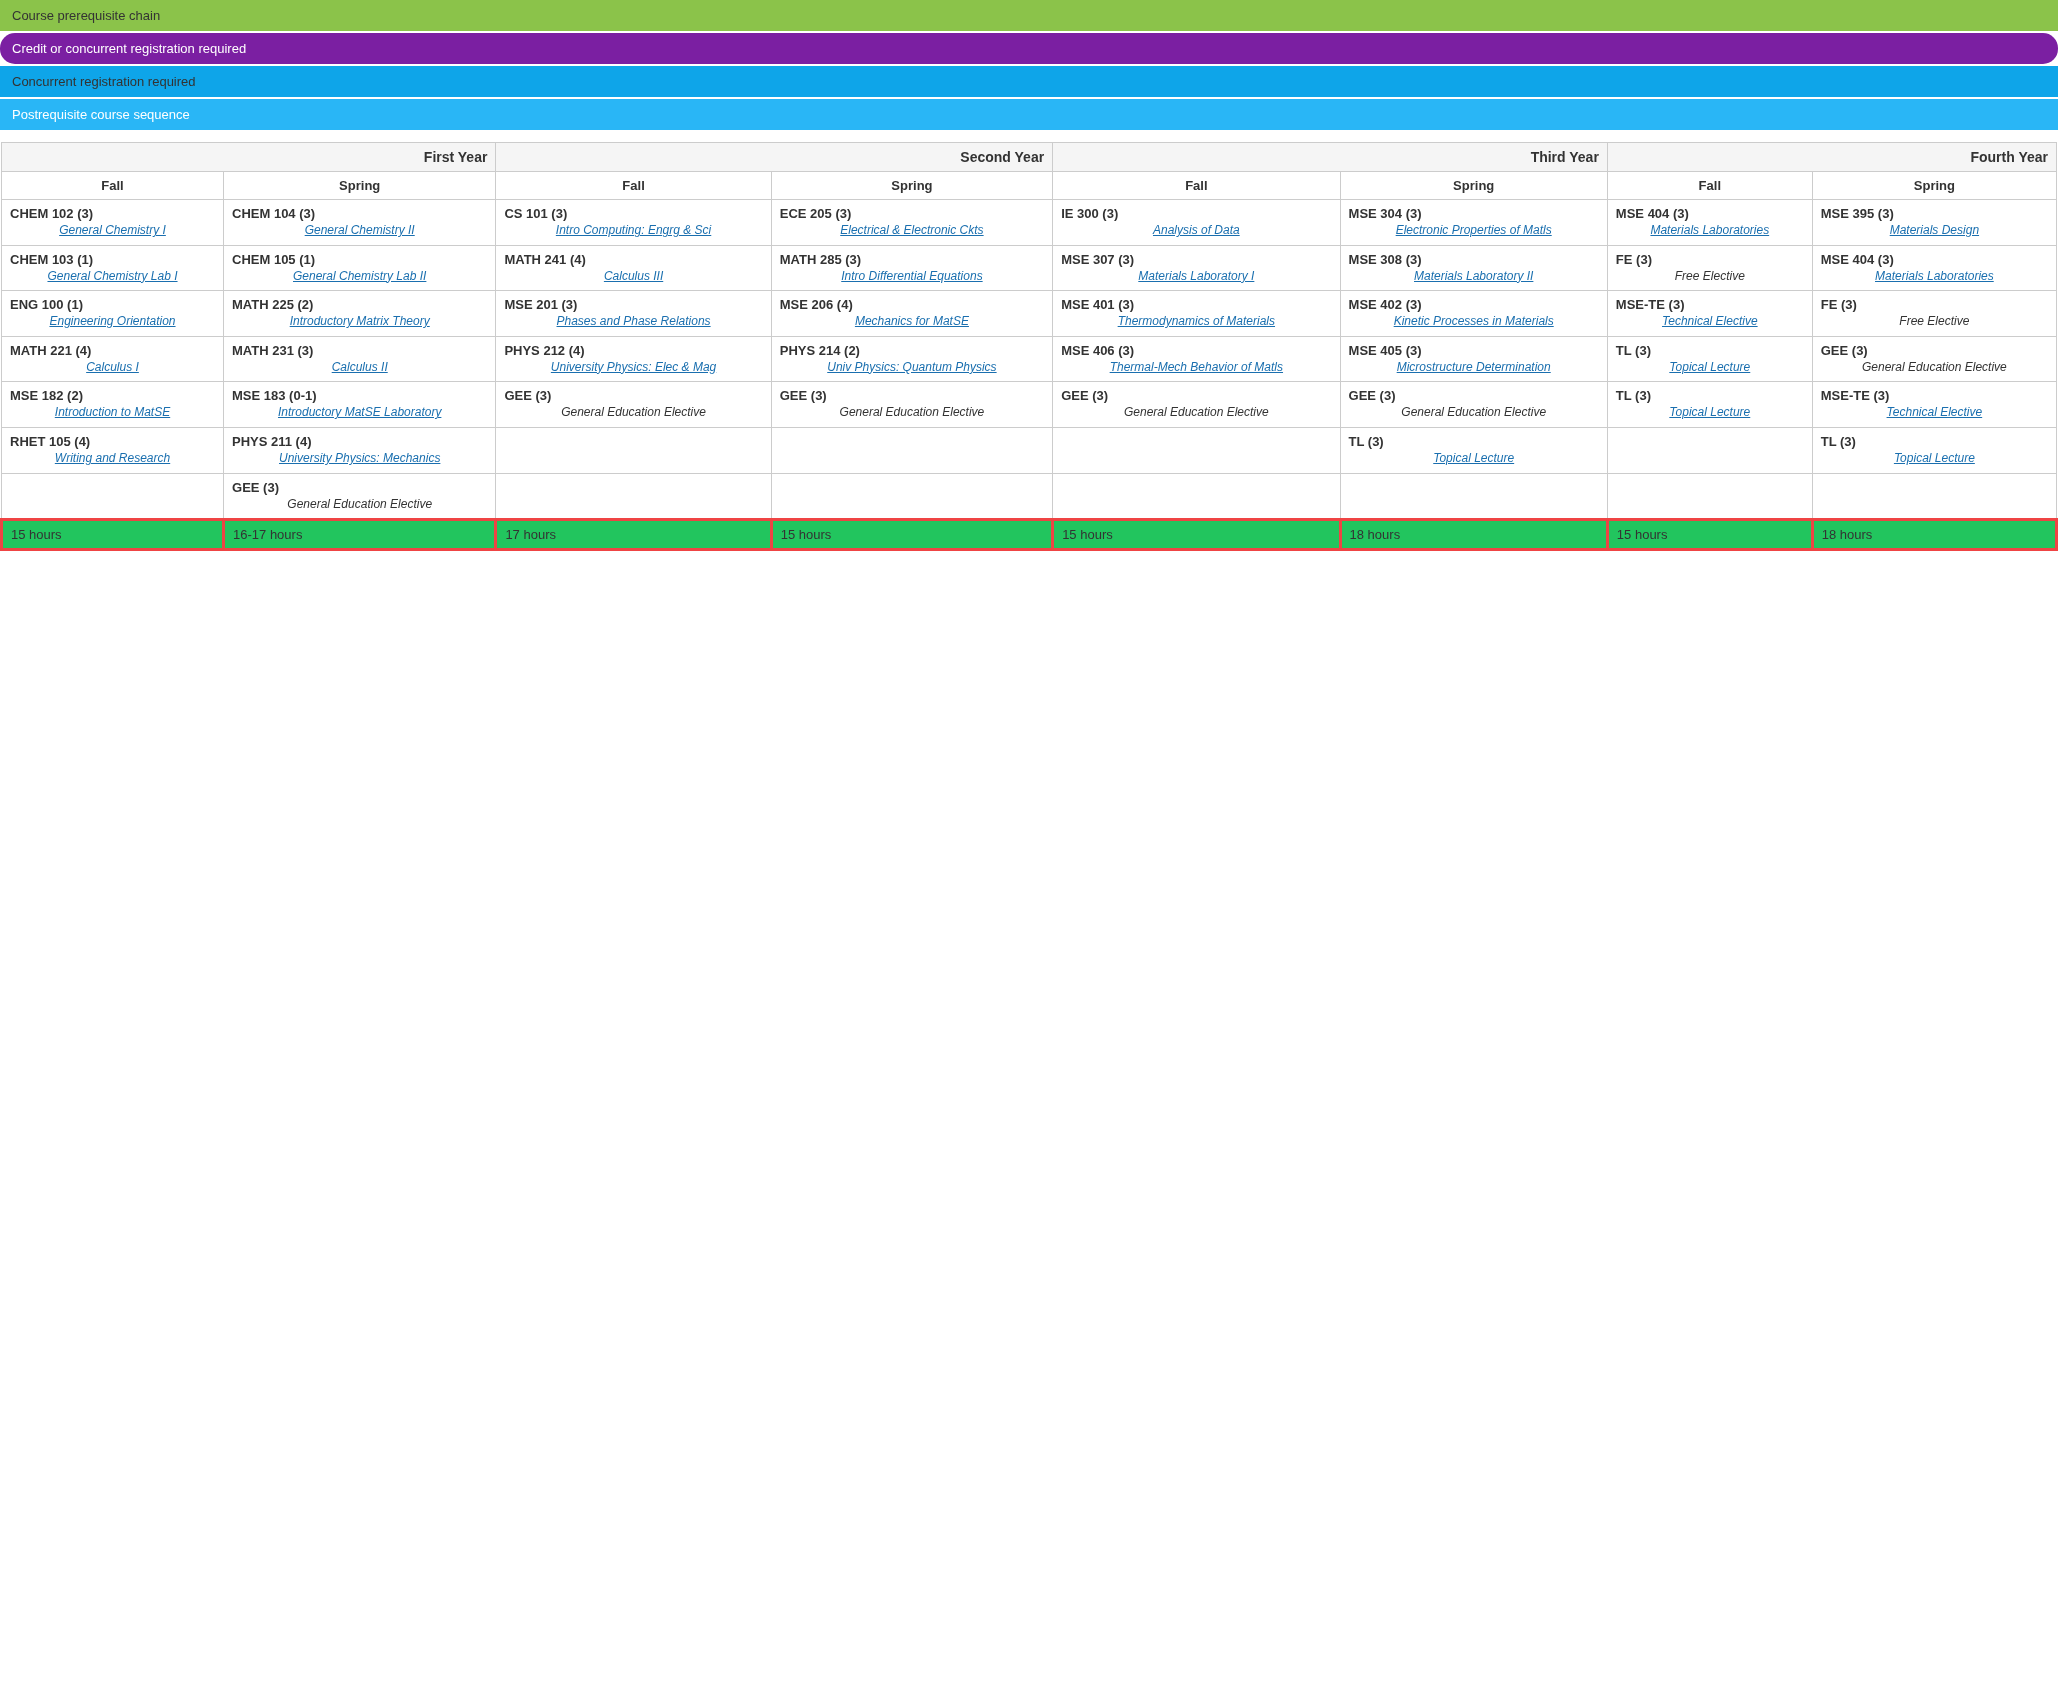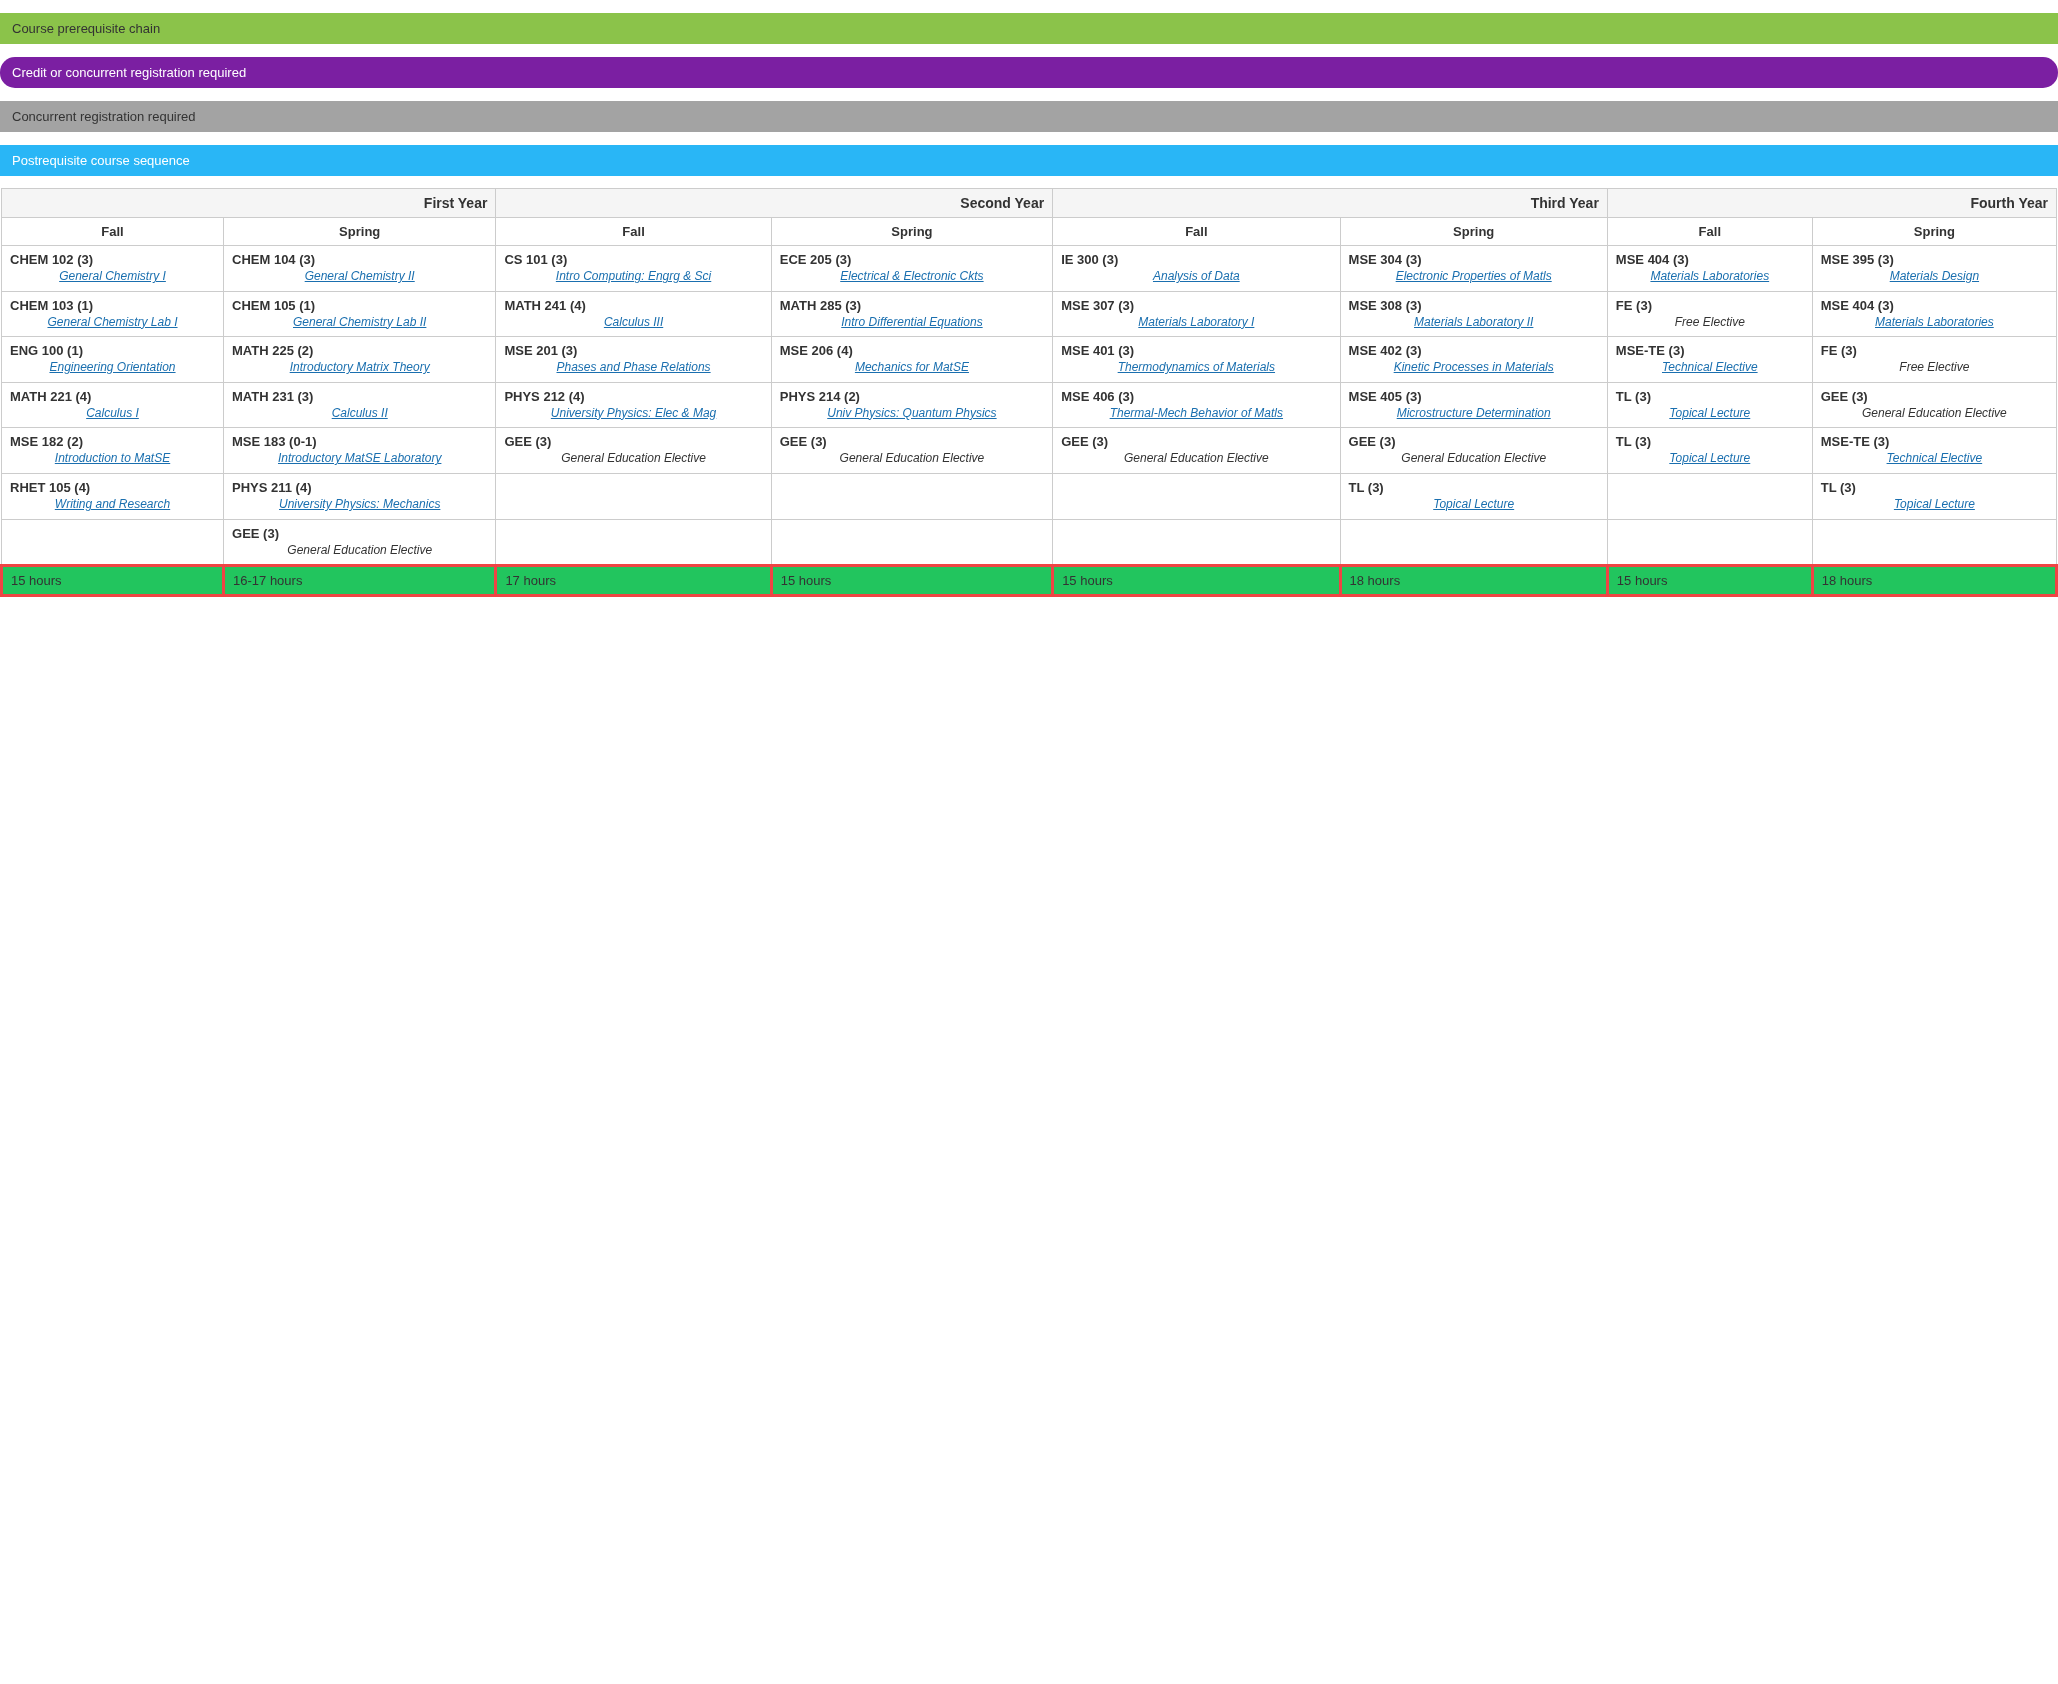--- a/index.html
+++ b/index.html
@@ -5,26 +5,25 @@
     * { box-sizing: border-box; margin: 0; padding: 0; }
     body { font-family: Arial, sans-serif; font-size: 13px; background: #fff; color: #333; }
 
     .legend { width: 100%; }
     .legend-item {
       padding: 8px 12px;
       font-size: 13px;
       color: #fff;
       font-weight: 500;
       margin-bottom: 2px;
-      margin-top: 13px;
     }
     .legend-item.light-green { background-color: #8bc34a; color: #333; }
     .legend-item.dark-green { background-color: #4caf50; }
     .legend-item.purple { background-color: #7b1fa2; border-radius: 15px; }
-    .legend-item.light-blue { background-color: #a3a3a3; color: #333; }
+    .legend-item.light-blue { background-color: #0ea5e9; color: #333; }
     .legend-item.blue { background-color: #29b6f6; }
 
     .curriculum-table {
       width: 100%;
       border-collapse: collapse;
       margin-top: 12px;
     }
     .curriculum-table th, .curriculum-table td {
       border: 1px solid #ccc;
       padding: 6px 8px;

